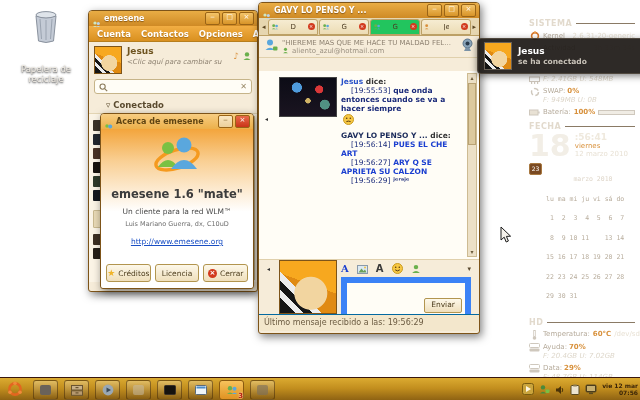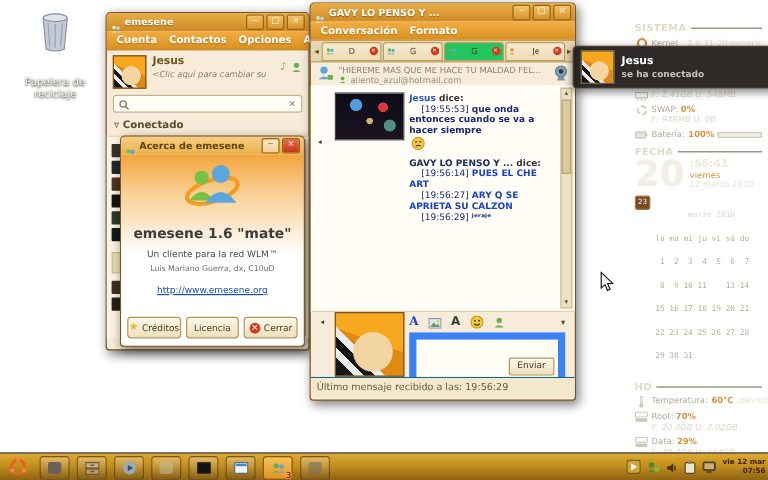--- a/index.html
+++ b/index.html
@@ -51,21 +51,21 @@
     linear-gradient(45deg,#151515 0 14%,#ececec 14% 22%,#151515 22% 30%,#ececec 30% 38%,rgba(0,0,0,0) 38%),
     linear-gradient(200deg,#f7a81f 0 45%,rgba(0,0,0,0) 45%),
     #e08a12;border:1px solid #7d5419;}
   
   #mainwin{left:88px;top:10px;width:168px;height:280px;z-index:2;}
   .userrow{display:flex;gap:5px;padding:4px 5px 2px 5px;align-items:flex-start;}
   .uname{font-size:9px;font-weight:bold;color:#6e5420;}
   .ustatus{font-size:7px;font-style:italic;color:#8d8170;margin-top:2px;white-space:nowrap;overflow:hidden;max-width:96px;}
   .umedia{margin-left:auto;display:flex;gap:3px;align-items:center;}
   .srch{margin:3px 5px;height:13px;background:#fffdf6;border:1px solid #c6b489;border-radius:3px;display:flex;align-items:center;padding:0 4px;gap:3px;}
-  .grp{font-size:8.5px;font-weight:bold;color:#5a4a2e;padding:3px 6px;}
+  .grp{font-size:8.5px;font-weight:bold;color:#5a4a2e;padding:3px 17px;}
   .clist{position:relative;height:168px;background:#fbf4e6;border-top:1px solid #e3d5b4;}
   .cava{position:absolute;left:4px;width:11px;height:11px;border-radius:1px;}
   .vscroll{position:absolute;right:2px;top:2px;bottom:2px;width:7px;background:#ece0c6;border:1px solid #cdbb92;}
   .vscroll .thumb{position:absolute;top:9px;left:0;right:0;height:38px;background:#dcc99e;border:1px solid #b9a273;}
   .sarrow{display:block;text-align:center;font-size:6px;color:#6a5a3a;line-height:8px;}
   
   #about{left:100px;top:113px;width:152px;height:174px;z-index:3;}
   #about .tbar{background:linear-gradient(180deg,#f7cd82,#ecb04a);}
   #about .ttitle{color:#5f4412;text-shadow:none;}
   .abody{position:absolute;top:15px;left:0;right:0;bottom:0;border-radius:0 0 3px 3px;
@@ -208,21 +208,21 @@
       </span>
       <span class="clab">Batería:</span>
       <span class="cpct">100%</span>
       <span class="bar full"></span>
     </div>
 
     <div class="chdr">
         <span>FECHA</span>
       </div>
     <div class="clockrow">
-      <span class="bighour">20</span>
+      <span class="bighour">18</span>
       <span>
         <div class="minsec">:56:41</div>
         <div class="wkday">viernes</div>
         <div class="cdate">12 marzo 2010</div>
       </span>
     </div>
     <div class="calwrap">
       <span class="calicon">23</span>
       <div class="cal">
         <div class="mon">    marzo 2010</div>
@@ -251,21 +251,21 @@
     </div>
     <div class="drow">
       <span class="cicon">
         <svg width="11" height="9" viewBox="0 0 11 9">
             <rect x="0.5" y="0.5" width="10" height="4" rx="1" fill="none" stroke="#cfc8bd"></rect>
             <rect x="0.5" y="5.5" width="10" height="3" rx="1" fill="#cfc8bd"></rect>
           </svg>
       </span>
       <div>
         <div class="l1">
-            <span class="clab">Root:</span>
+            <span class="clab">Ayuda:</span>
             <span class="cpct">70%</span>
           </div>
         <div class="cfu">F: 20.4GB U: 7.02GB</div>
       </div>
     </div>
     <div class="drow">
       <span class="cicon">
         <svg width="11" height="9" viewBox="0 0 11 9">
             <rect x="0.5" y="0.5" width="10" height="4" rx="1" fill="none" stroke="#cfc8bd"></rect>
             <rect x="0.5" y="5.5" width="10" height="3" rx="1" fill="#cfc8bd"></rect>
@@ -417,24 +417,20 @@
             <circle cx="6.3" cy="3.4" r="1.5" fill="#bcd4ea"></circle>
             <path d="M4.6 7 Q6.3 5.2 8 7 Z" fill="#bcd4ea"></path>
           </svg>
       </span>
       <span class="ttitle">GAVY LO PENSO Y ...</span>
       <span class="tbtns">
         <span class="wbtn">‒</span>
         <span class="wbtn">□</span>
         <span class="wbtn">×</span>
       </span>
-    </div>
-    <div class="mbar">
-      <span class="mitem">Conversación</span>
-      <span class="mitem">Formato</span>
     </div>
     <div class="tabbar">
       <span class="tabarrow">◂</span>
       <span class="tab">
         <svg width="8" height="8" viewBox="0 0 9 9">
             <circle cx="3" cy="3" r="1.6" fill="#6ab04c"></circle>
             <path d="M1 7 Q3 4.8 5 7 Z" fill="#6ab04c"></path>
             <circle cx="6.3" cy="3.4" r="1.5" fill="#5aa7dd"></circle>
             <path d="M4.6 7 Q6.3 5.2 8 7 Z" fill="#5aa7dd"></path>
           </svg>

